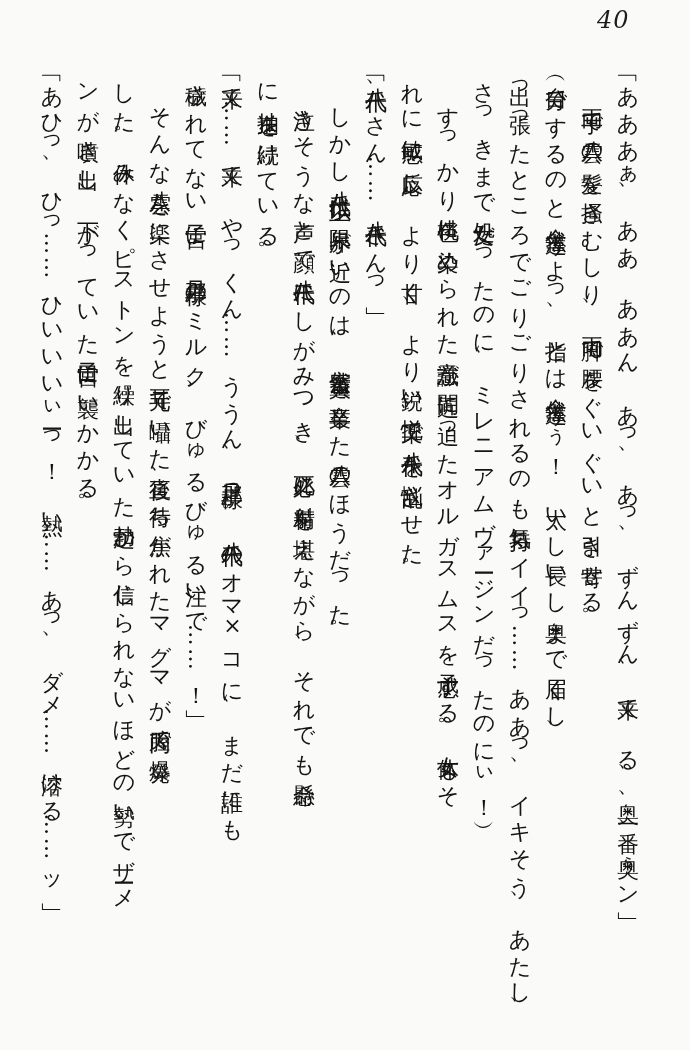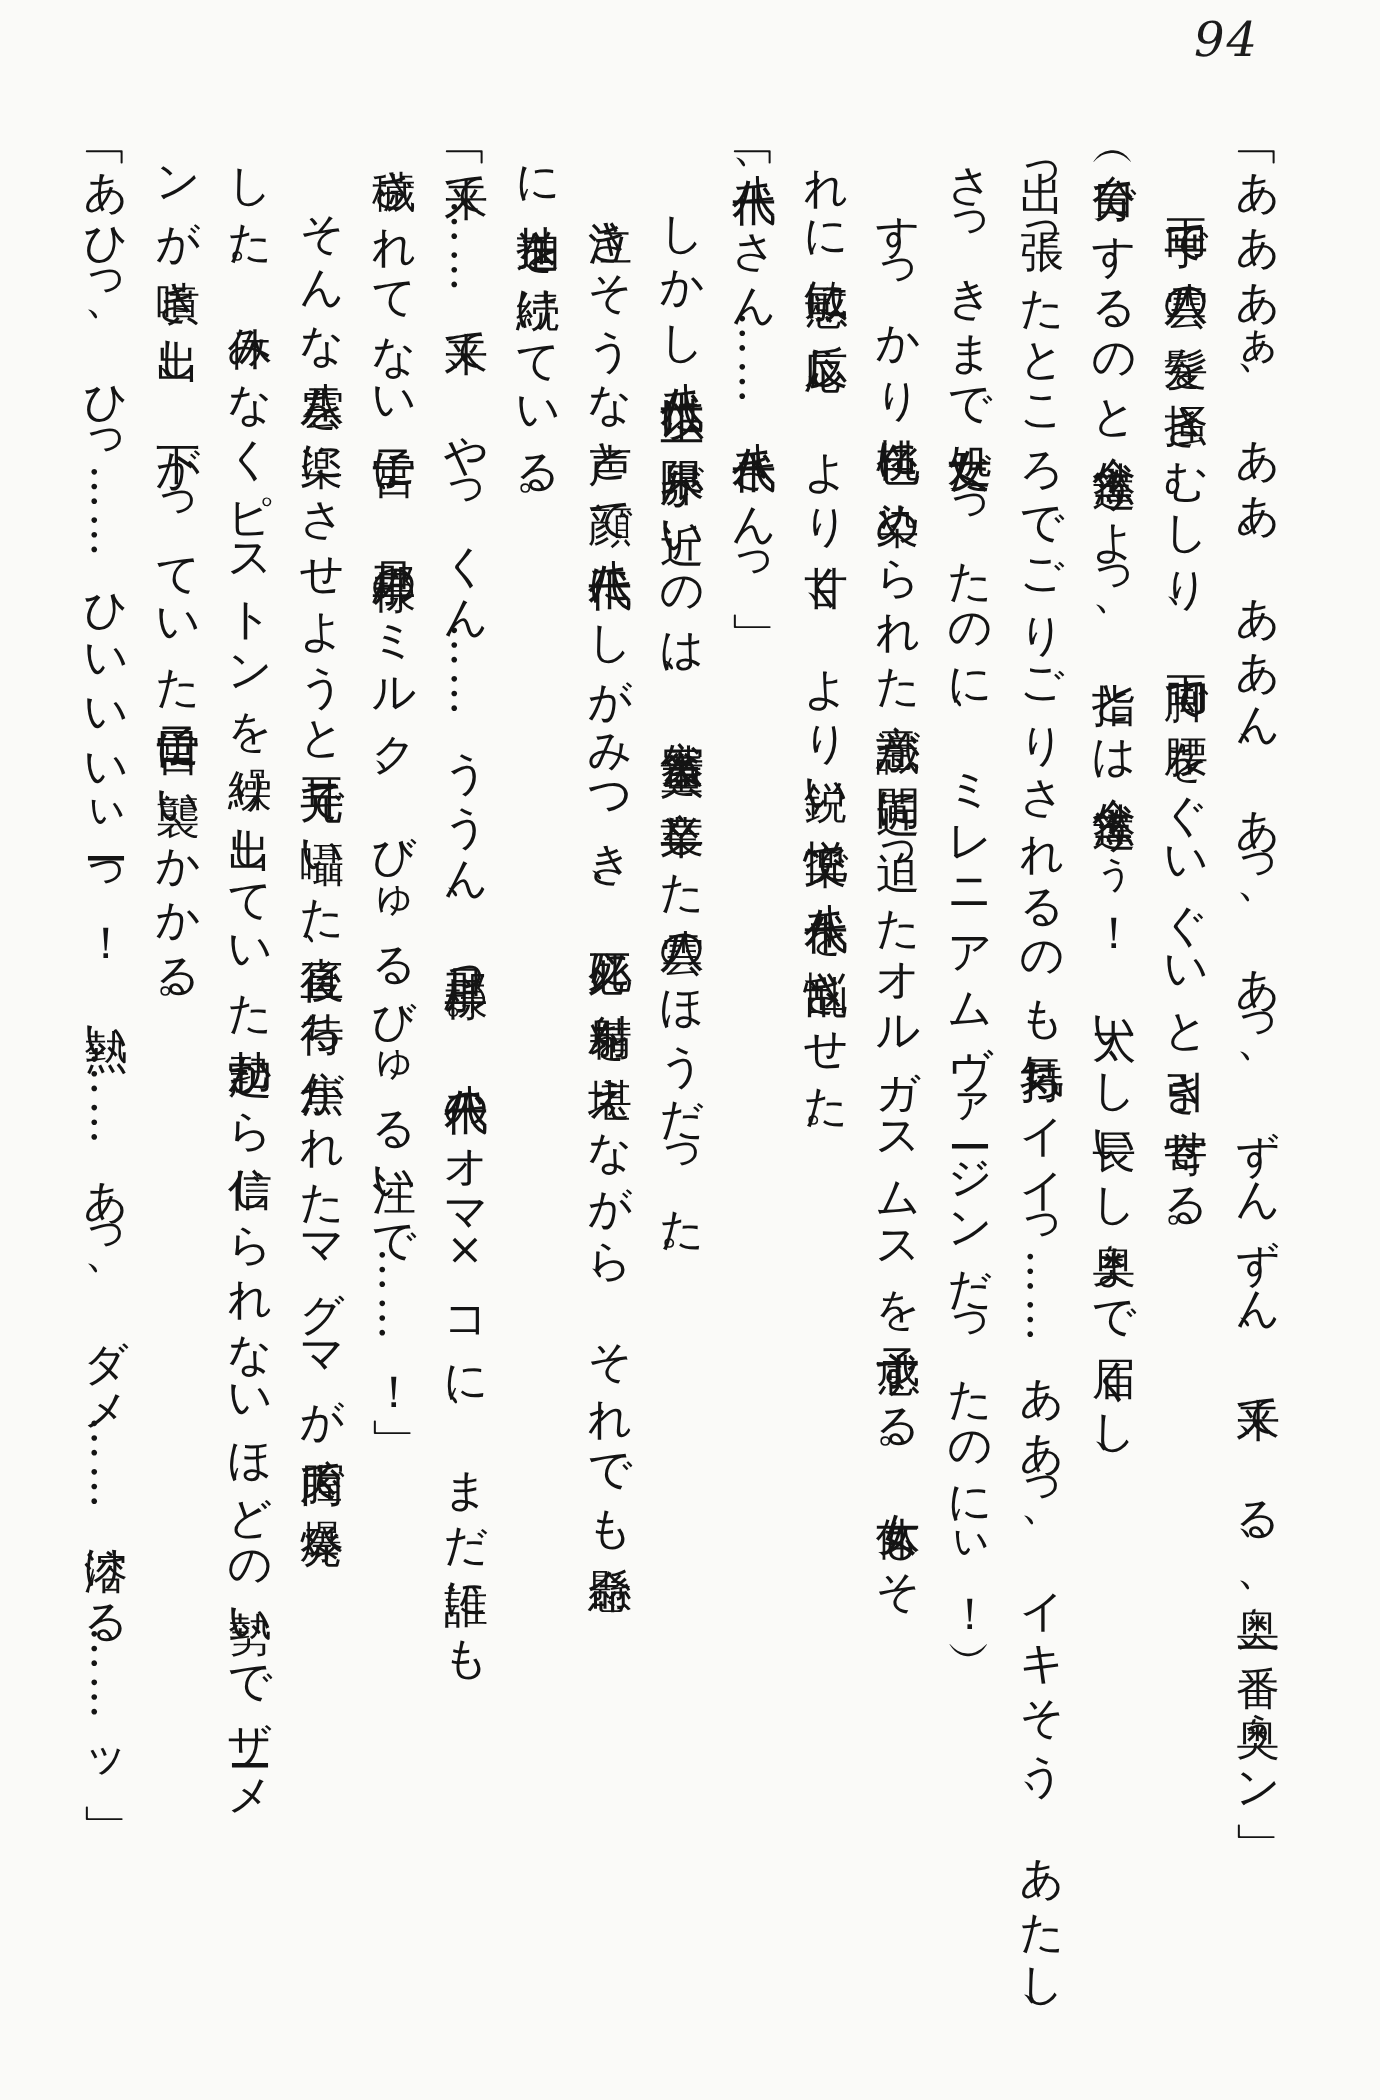--- a/index.html
+++ b/index.html
@@ -46,21 +46,21 @@
   }
   .col.indent {
     text-indent: 24px;
   }
 </style>
 </head>
 <body>
 
 <div class="page">
 
-  <div class="page-number">94</div>
+  <div class="page-number">40</div>
 
   <div class="text-block">
     <p class="col">「あああぁ、ああ、ああん、あっ、あっ、ずんずん、来て、る、奥、一番、奥ぅン」</p>
     <p class="col indent">両手で八雲の髪を掻きむしり、両脚で腰をぐいぐいと引き寄せる。</p>
     <p class="col">（自分でするのと全然違うよっ、指とは全然違うぅ！　太いし長いし奥まで届くし、</p>
     <p class="col">出っ張ったところでごりごりされるのも気持ちイイっ……ああっ、イキそう、あたし、</p>
     <p class="col">さっきまで処女だったのに、ミレニアムヴァージンだったのにぃ！）</p>
     <p class="col indent">すっかり桃色に染められた意識が間近に迫ったオルガスムスを予感する。女体もそ</p>
     <p class="col">れに敏感に反応し、より甘く、より鋭い悦楽で八千代を悩乱させた。</p>
     <p class="col">「八千代、さん……八千代さんっ」</p>

